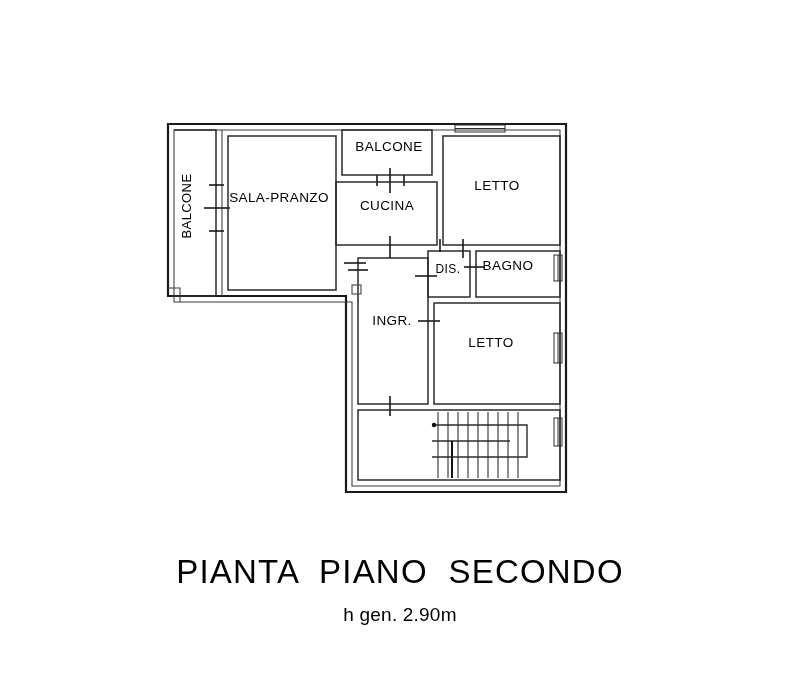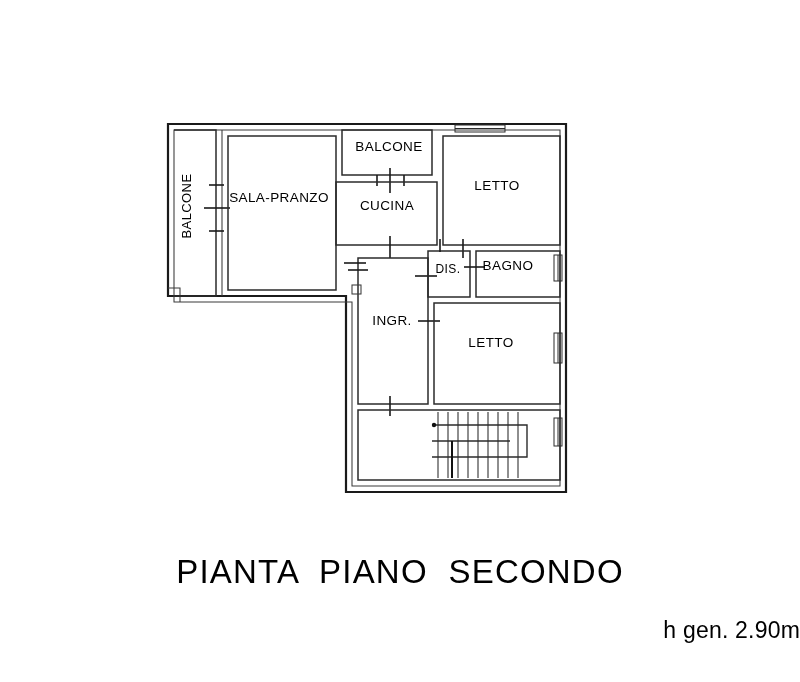--- a/index.html
+++ b/index.html
@@ -105,26 +105,25 @@
   #title-main {
     font-family: "Liberation Sans", sans-serif;
     font-size: 33px;
     letter-spacing: 1.2px;
     color: #000000;
     line-height: 40px;
     white-space: pre;
   }
   #title-sub {
     font-family: "Liberation Sans", sans-serif;
-    font-size: 23px;
+    font-size: 19px;
     letter-spacing: 0.2px;
     color: #000000;
     line-height: 30px;
-    margin-top: 23px;
-    text-align: right;
+    margin-top: 8px;
   }
 </style>
 </head>
 <body>
 
 <div id="plan-wrap">
 
   <svg id="floorplan" viewBox="0 0 800 682">
 
     <g>

